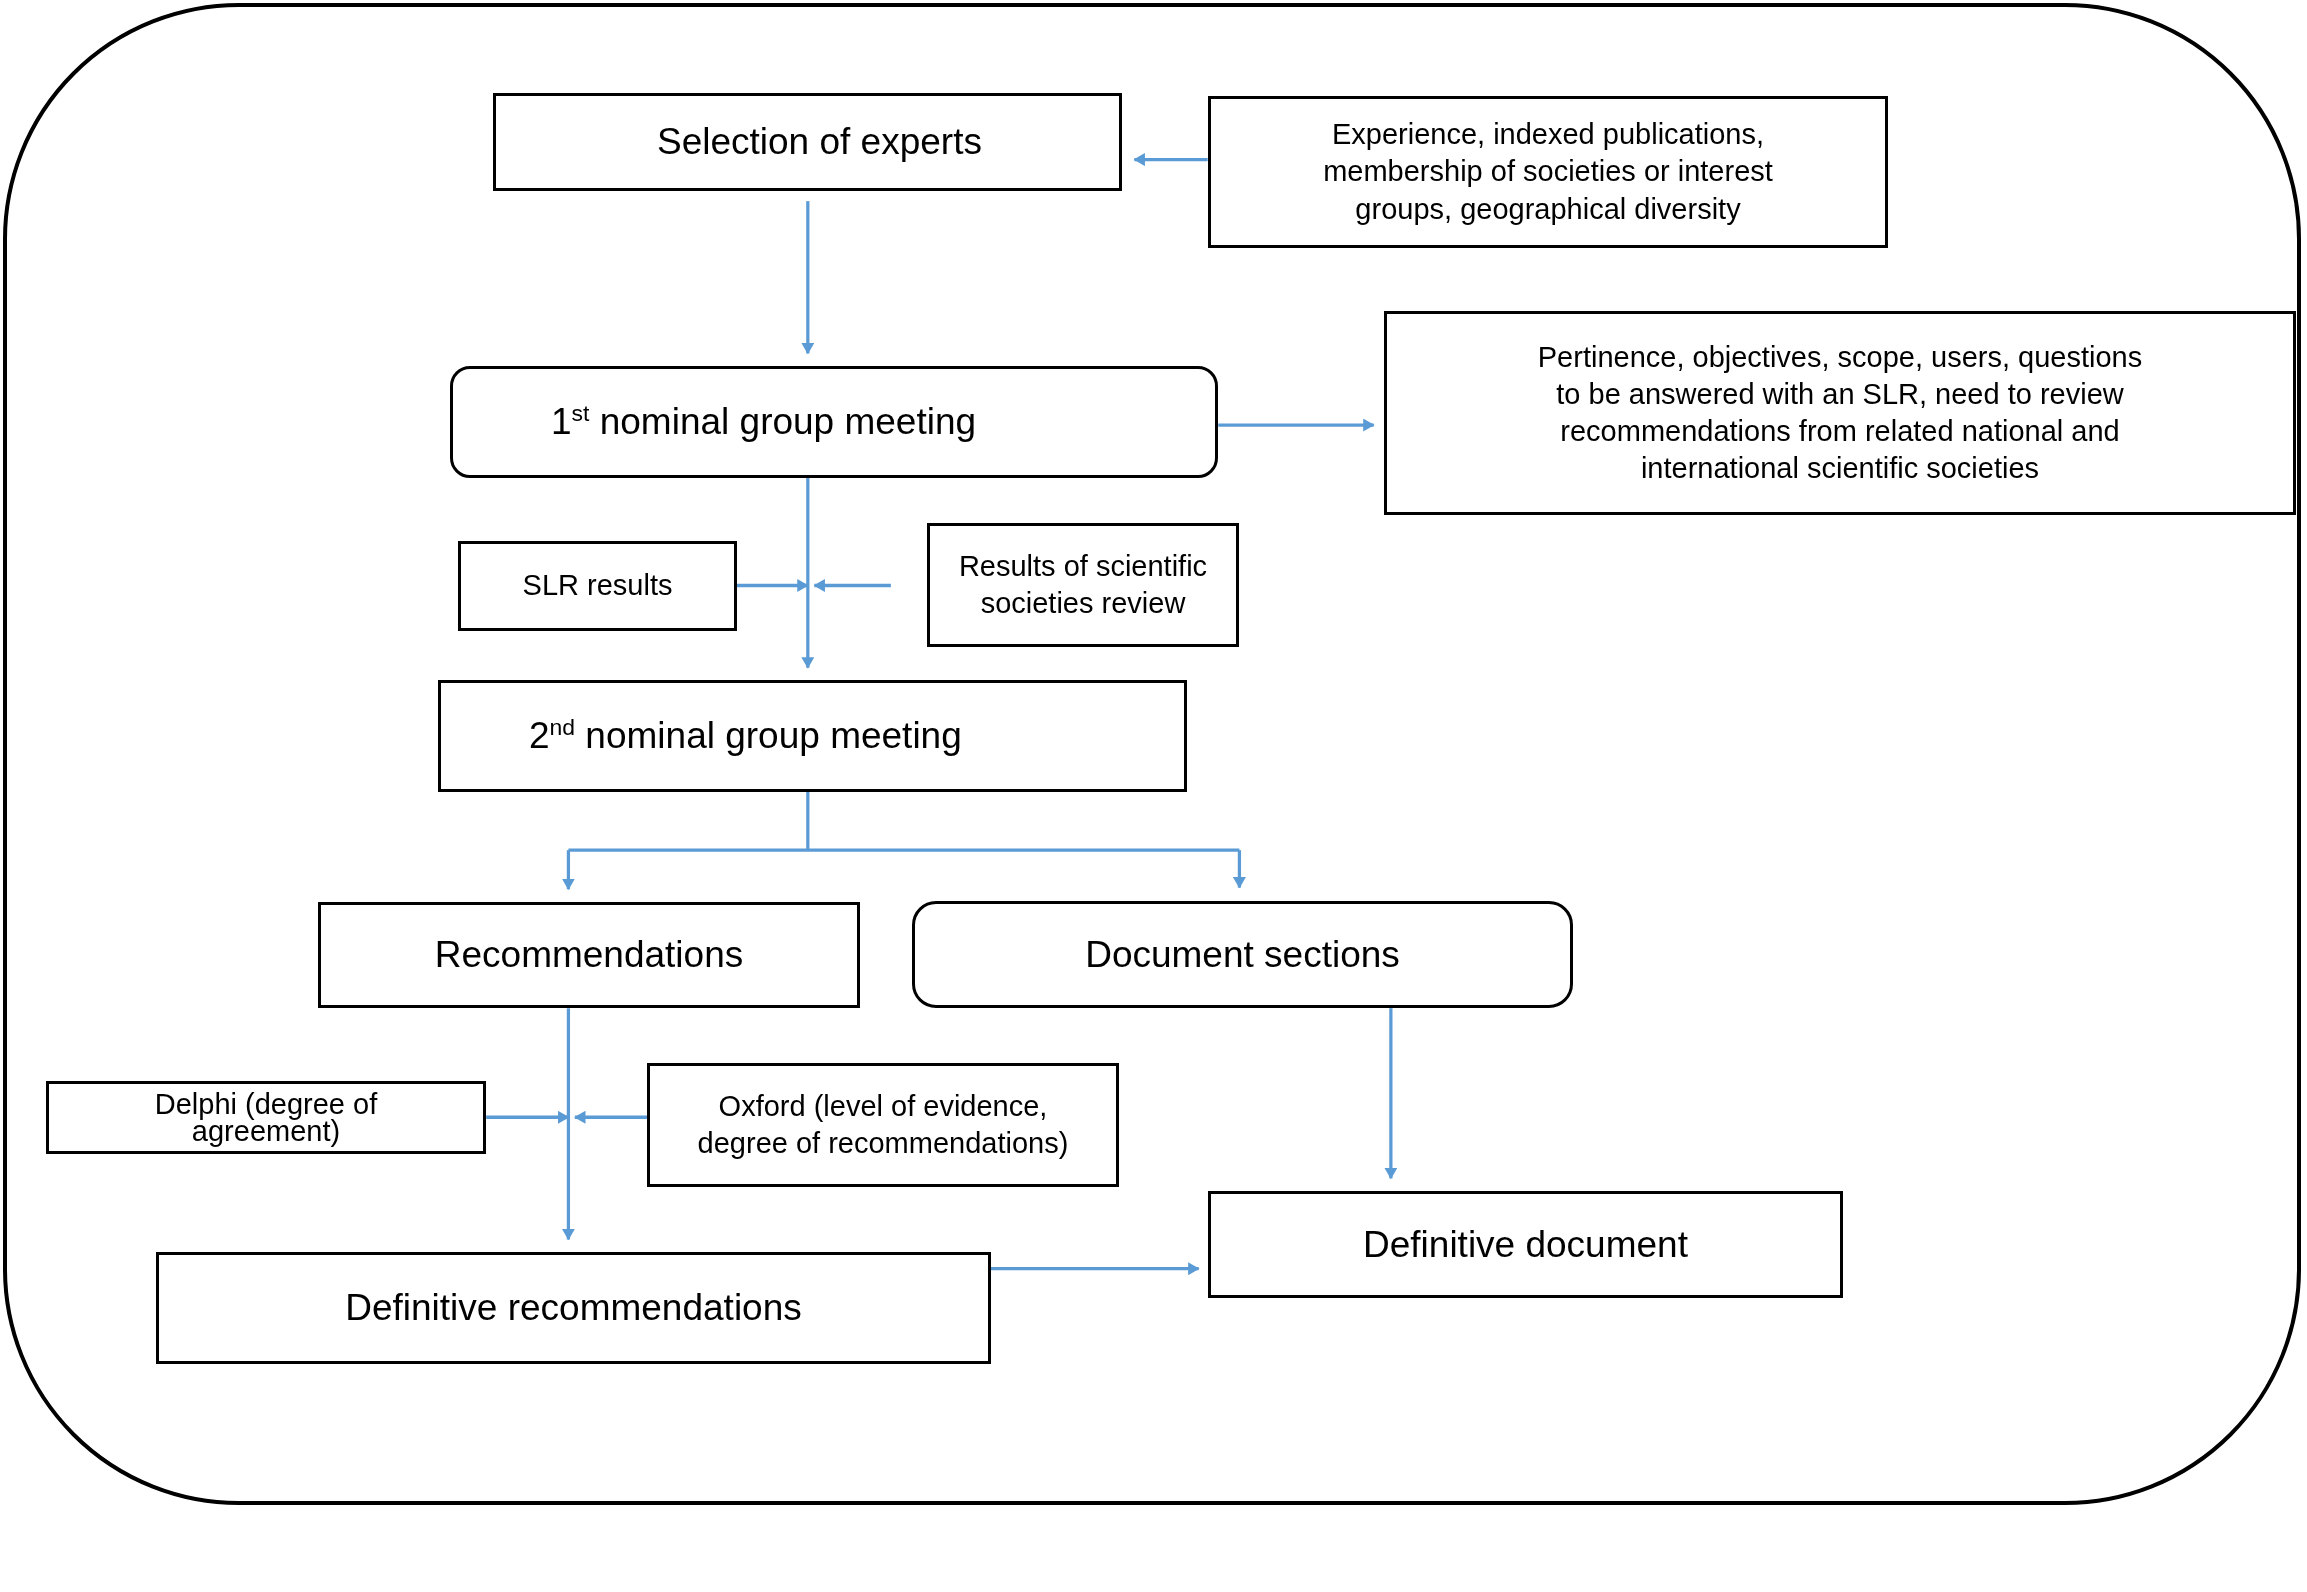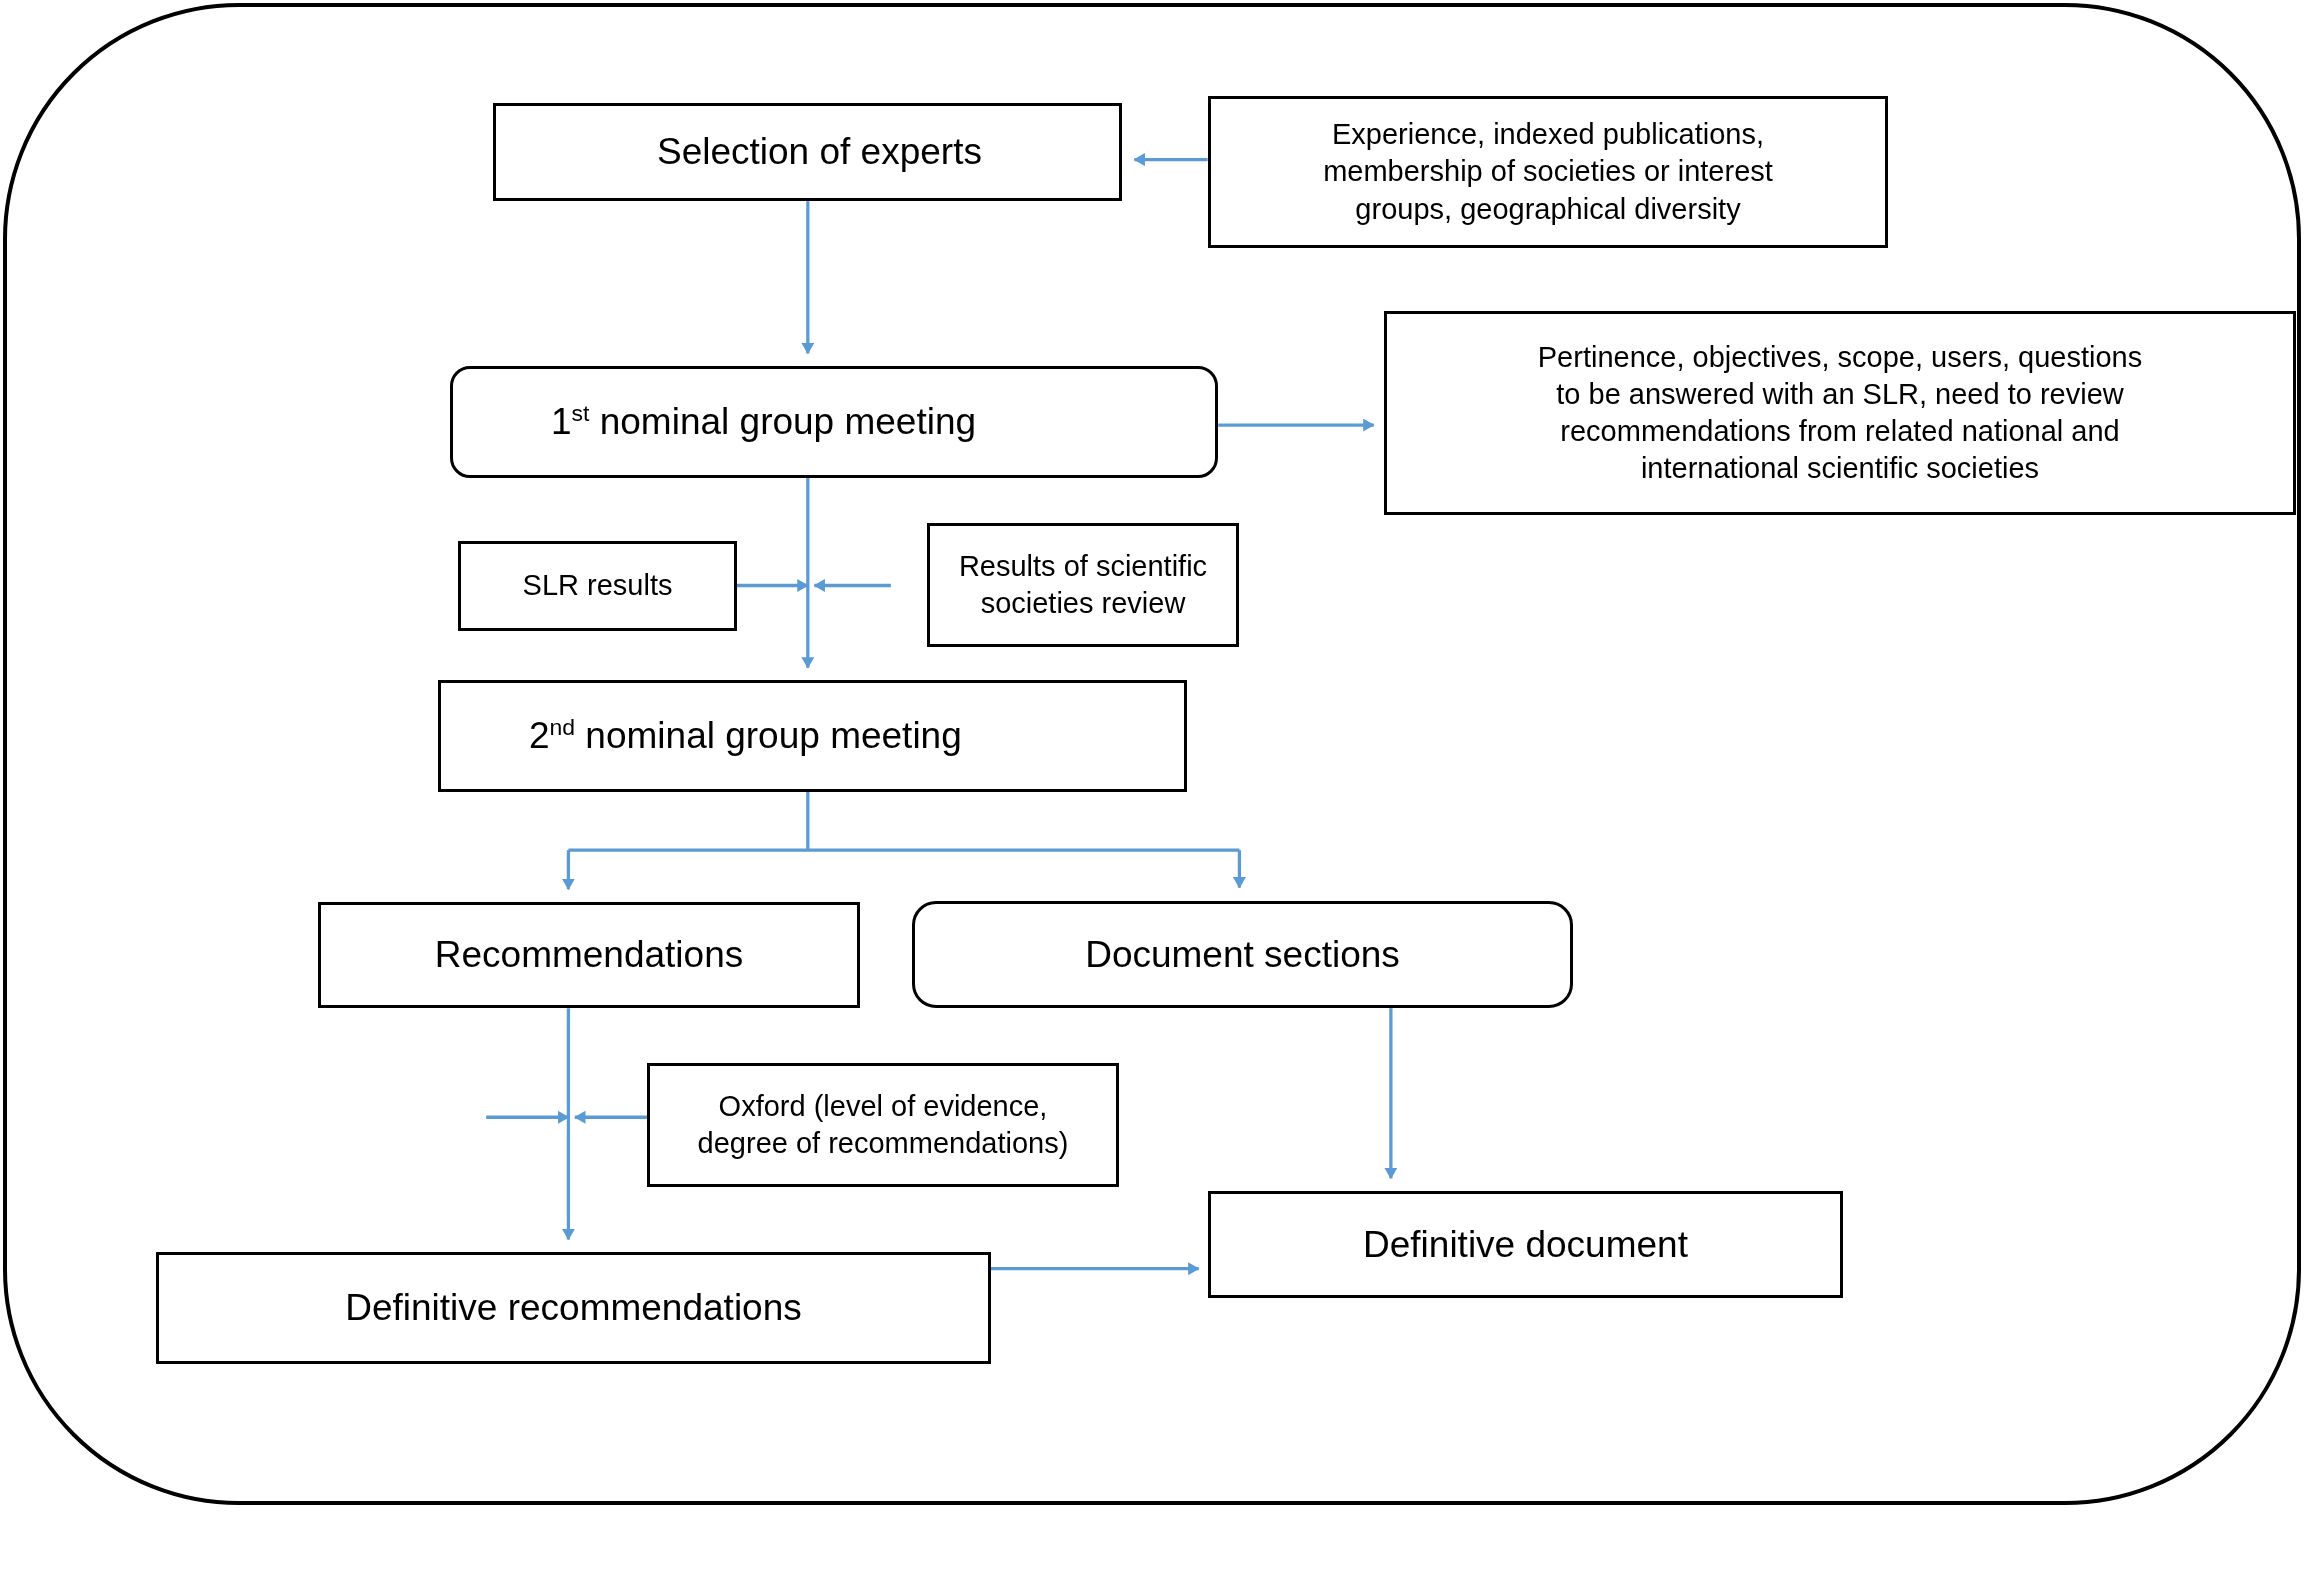--- a/index.html
+++ b/index.html
@@ -48,21 +48,21 @@
     line-height: 1.28;
     padding: 0 8.1px;
   }
   .node .txt { display: block; width: 100%; }
   .big   { font-size: 37px; }
   .small { font-size: 29px; }
   .tight { line-height: 0.92; }
   sup { font-size: 0.62em; vertical-align: super; line-height: 0; }
 
   
-  #n-selection        { left: 493px;  top: 103px;  width: 629px;  height: 98px; padding-left: 32px; }
+  #n-selection        { left: 493px;  top: 93px;  width: 629px;  height: 98px; padding-left: 32px; }
   #n-experience       { left: 1208px; top: 96px;  width: 680px;  height: 152px; }
   #n-meeting1         { left: 450px;  top: 366px;  width: 768px;  height: 112px;
                         justify-content: flex-start; padding-left: 98px; border-radius: 20px; }
   #n-pertinence       { left: 1384px; top: 311px;  width: 912px; height: 204px; }
   #n-slr              { left: 458px;  top: 541px;  width: 279px;  height: 90px; }
   #n-societies        { left: 891px; top: 523px;  width: 312px;  height: 124px; margin-left: 36px; }
   #n-meeting2         { left: 438px;  top: 680px;  width: 749px;  height: 112px;
                         justify-content: flex-start; padding-left: 88px; }
   #n-recommendations  { left: 318px;  top: 902px; width: 542px;  height: 106px; }
   #n-docsections      { left: 912px; top: 901px; width: 661px;  height: 107px; border-radius: 24px; }
@@ -162,20 +162,26 @@
   </div>
 
   <div class="node big" id="n-recommendations">
     <span class="txt">Recommendations</span>
   </div>
 
   <div class="node big" id="n-docsections">
     <span class="txt">Document sections</span>
   </div>
 
+  <div class="node small tight" id="n-delphi">
+    <span class="txt">
+      <span>Delphi (degree of</span><br>
+      <span>agreement)</span>
+    </span>
+  </div>
 
   <div class="node small" id="n-oxford">
     <span class="txt">
       <span>Oxford (level of evidence,</span><br>
       <span>degree of recommendations)</span>
     </span>
   </div>
 
   <div class="node big" id="n-defrecs">
     <span class="txt">Definitive recommendations</span>

